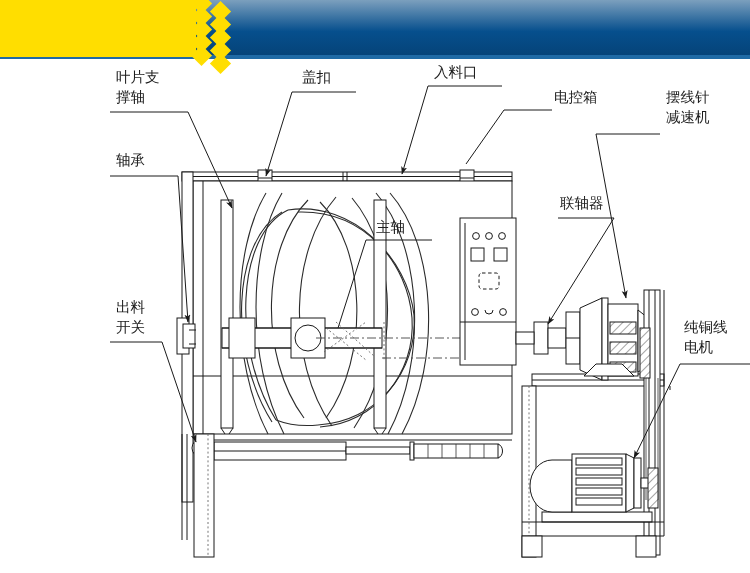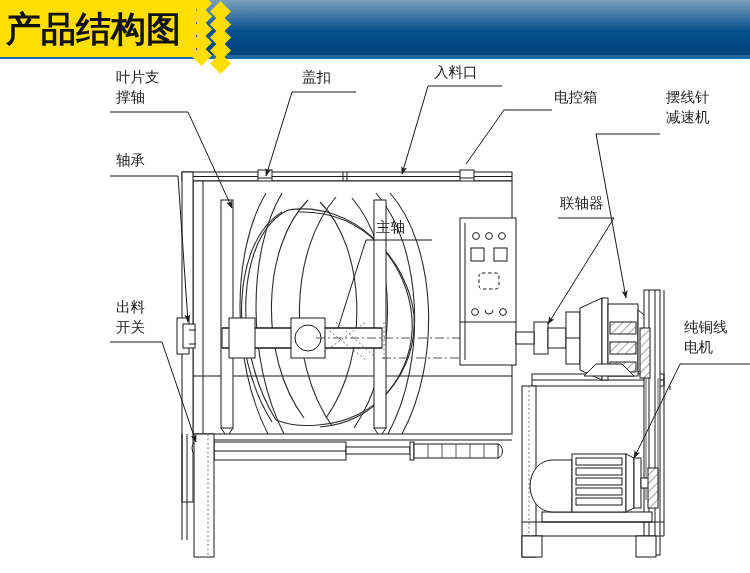--- a/index.html
+++ b/index.html
@@ -98,21 +98,20 @@
     white-space: pre;
   }
 </style>
 </head>
 <body>
 
 <div id="banner">
   <div class="banner-blue"></div>
   <div class="banner-blue-under"></div>
   <div class="banner-yellow"></div>
-  <div class="banner-title">产品结构图</div>
   <div class="diamond-col" id="diamondsA" style="left:190px;">
       <div class="diamond" style="background: rgb(255, 222, 0); left: 4px; top: -4px;"></div>
       <div class="diamond" style="background: rgb(255, 222, 0); left: 4px; top: 9px;"></div>
       <div class="diamond" style="background: rgb(255, 222, 0); left: 4px; top: 22px;"></div>
       <div class="diamond" style="background: rgb(255, 222, 0); left: 4px; top: 35px;"></div>
       <div class="diamond" style="background: rgb(255, 222, 0); left: 4px; top: 48px;"></div>
     </div>
   <div class="diamond-col" id="diamondsB" style="left:209px;">
       <div class="diamond" style="background: rgb(255, 222, 0); left: 4px; top: 4px;"></div>
       <div class="diamond" style="background: rgb(255, 222, 0); left: 4px; top: 17px;"></div>

